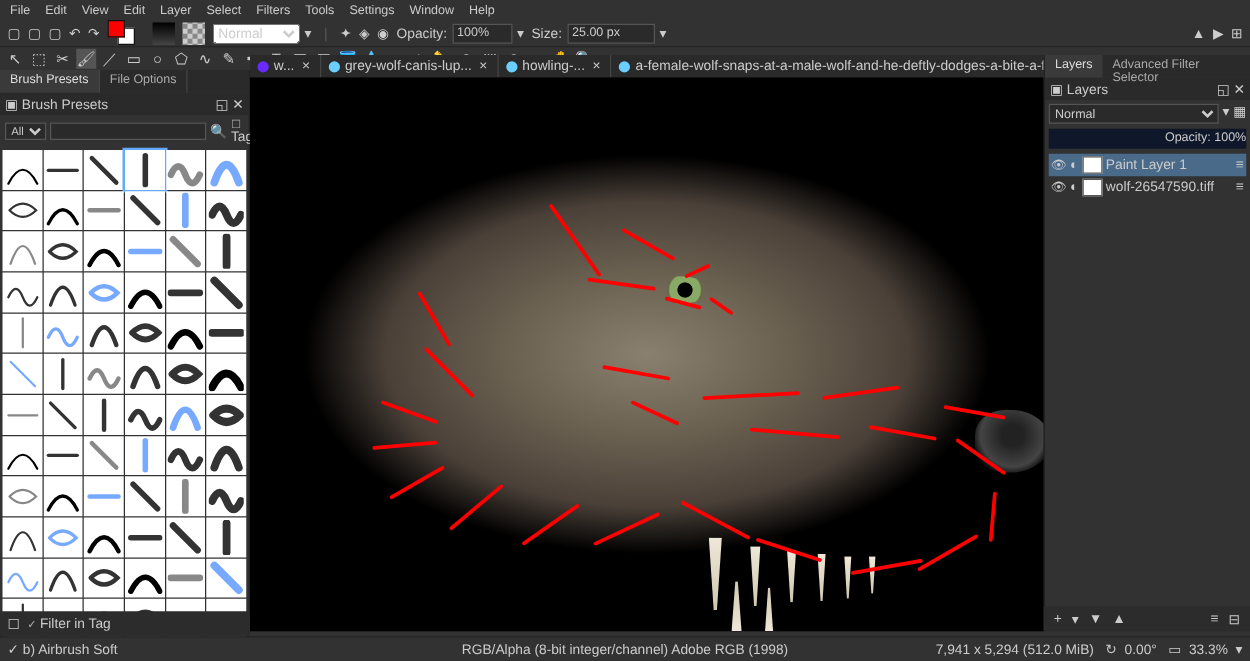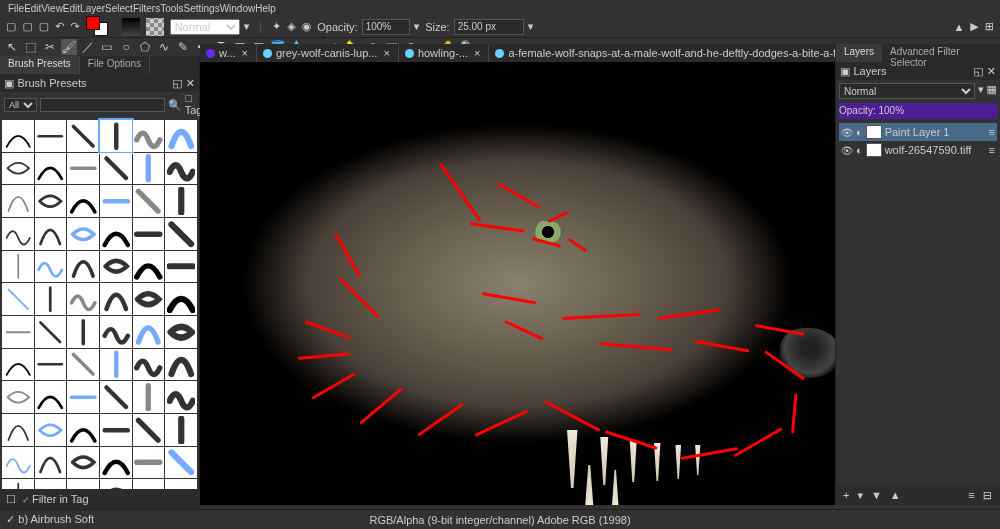--- a/index.html
+++ b/index.html
@@ -1,17 +1,17 @@
 <!DOCTYPE html>
 <html><head>
 <meta charset="utf-8">
 <style>
 *{margin:0;padding:0;box-sizing:border-box;font-family:sans-serif;font-size:11px;color:#ccc}
 body{background:#323232;width:1000px;height:529px;overflow:hidden;position:relative}
-.menubar{height:16px;background:#323232;display:flex;padding:2px 8px;align-items:center}
+.menubar{height:16px;background:#323232;display:flex;gap:12px;padding:2px 8px;align-items:center}
 .menubar span{color:#ccc;font-size:10px}
 .toolbar{height:22px;background:#323232;display:flex;align-items:center;gap:6px;padding:2px 6px;border-bottom:1px solid #222}
 .color-sq{width:18px;height:18px;display:inline-block}
 .fg-bg{position:relative;width:30px;height:22px}
 .fg{position:absolute;width:14px;height:14px;background:#f00;border:1px solid #111;z-index:2}
 .bg{position:absolute;width:14px;height:14px;background:#fff;border:1px solid #111;left:8px;top:6px}
 .opt{display:flex;align-items:center;gap:4px;color:#bbb}
 .opt input{background:#2a2a2a;border:1px solid #555;color:#ccc;width:48px;height:16px;font-size:10px;padding:0 3px}
 .opt .wide{width:70px}
 .tool-row{height:18px;background:#323232;display:flex;gap:3px;padding:1px 4px}
@@ -37,21 +37,21 @@
 .wolf{position:absolute;inset:0;background:radial-gradient(ellipse 60% 50% at 50% 50%,#8a8070 0%,#6a6050 30%,#4a4038 55%,#000 72%)}
 .redline{position:absolute;background:#f00;height:3px;transform-origin:left center;border-radius:2px}
 .caption{position:absolute;bottom:28px;left:0;right:0;text-align:center;font-size:32px;font-weight:700;font-style:italic;color:#fff;text-shadow:2px 2px 3px #000,-1px -1px 2px #000;font-family:sans-serif}
 .right{position:absolute;right:0;top:44px;width:165px;bottom:24px;background:#323232;border-left:1px solid #222}
 .layers-head{display:flex;background:#2a2a2a;height:18px}
 .layers-head div{padding:2px 8px;font-size:10px;color:#aaa}
 .layers-head .active{background:#3a3a3a;color:#ddd}
 .layers-body{padding:3px}
 .blend{display:flex;gap:3px;margin-bottom:4px}
 .blend select{flex:1;background:#2a2a2a;border:1px solid #555;height:16px;font-size:10px;color:#ccc}
-.opacity-line{background:#4c1d95;height:16px;text-align:left;line-height:16px;font-size:10px;color:#ccc;position:relative;margin-bottom:4px}
+.opacity-line{background:#0f172a;height:16px;text-align:right;line-height:16px;font-size:10px;color:#ccc;position:relative;margin-bottom:4px}
 .opacity-line::before{content:"";position:absolute;inset:0;background:#4a6a8a;z-index:-1}
 .layer-row{display:flex;align-items:center;gap:3px;padding:2px;font-size:10px}
 .layer-row.sel{background:#4a6a8a}
 .eye{width:12px;height:12px;display:inline-flex;align-items:center;justify-content:center;font-size:10px}
 .thumb{width:16px;height:14px;background:#fff;border:1px solid #555}
 .status{position:absolute;bottom:0;left:0;right:0;height:20px;background:#323232;border-top:1px solid #222;display:flex;align-items:center;justify-content:space-between;padding:0 6px;font-size:9px;color:#aaa}
 .status .mid{position:absolute;left:50%;transform:translateX(-50%)}
 .filter-in-tag{position:absolute;bottom:20px;left:0;width:200px;height:20px;background:#2c2c2c;display:flex;align-items:center;padding:0 6px;gap:6px;font-size:9px}
 .layer-tools{position:absolute;bottom:24px;right:0;width:165px;height:20px;background:#2c2c2c;display:flex;align-items:center;gap:8px;padding:0 8px;font-size:12px;color:#aaa}
 .eye-shape{position:absolute;width:50px;height:22px;background:radial-gradient(circle at 60% 50%,#000 18%,#8a6 20%,#8a6 38%,#664 42%,transparent 46%);border-radius:50%;left:50%;top:36%}
@@ -665,14 +665,22 @@
   <span>⊟</span>
 </div>
 
 <div class="filter-in-tag">
   <span>☐</span>
   <span class="chk">✓ <span>Filter in Tag</span></span>
 </div>
 
 <div class="status">
   <span>✓ <span>b) Airbrush Soft</span></span>
-  <span class="mid">RGB/Alpha (9-bit integer/channel)   Adobe RGB (1998)</span>
+  <span class="mid">RGB/Alpha (8-bit integer/channel)   Adobe RGB (1998)</span>
+  <span>
+    <span>7,941 x 5,294 (512.0 MiB)</span>
+    &nbsp;&nbsp;<span>↻</span>&nbsp;
+    <span>0.00°</span>
+    &nbsp;&nbsp;<span>▭</span>&nbsp;
+    <span>33.3%</span>
+    &nbsp;<span>▾</span>
+  </span>
 </div>
 
 </body></html>

